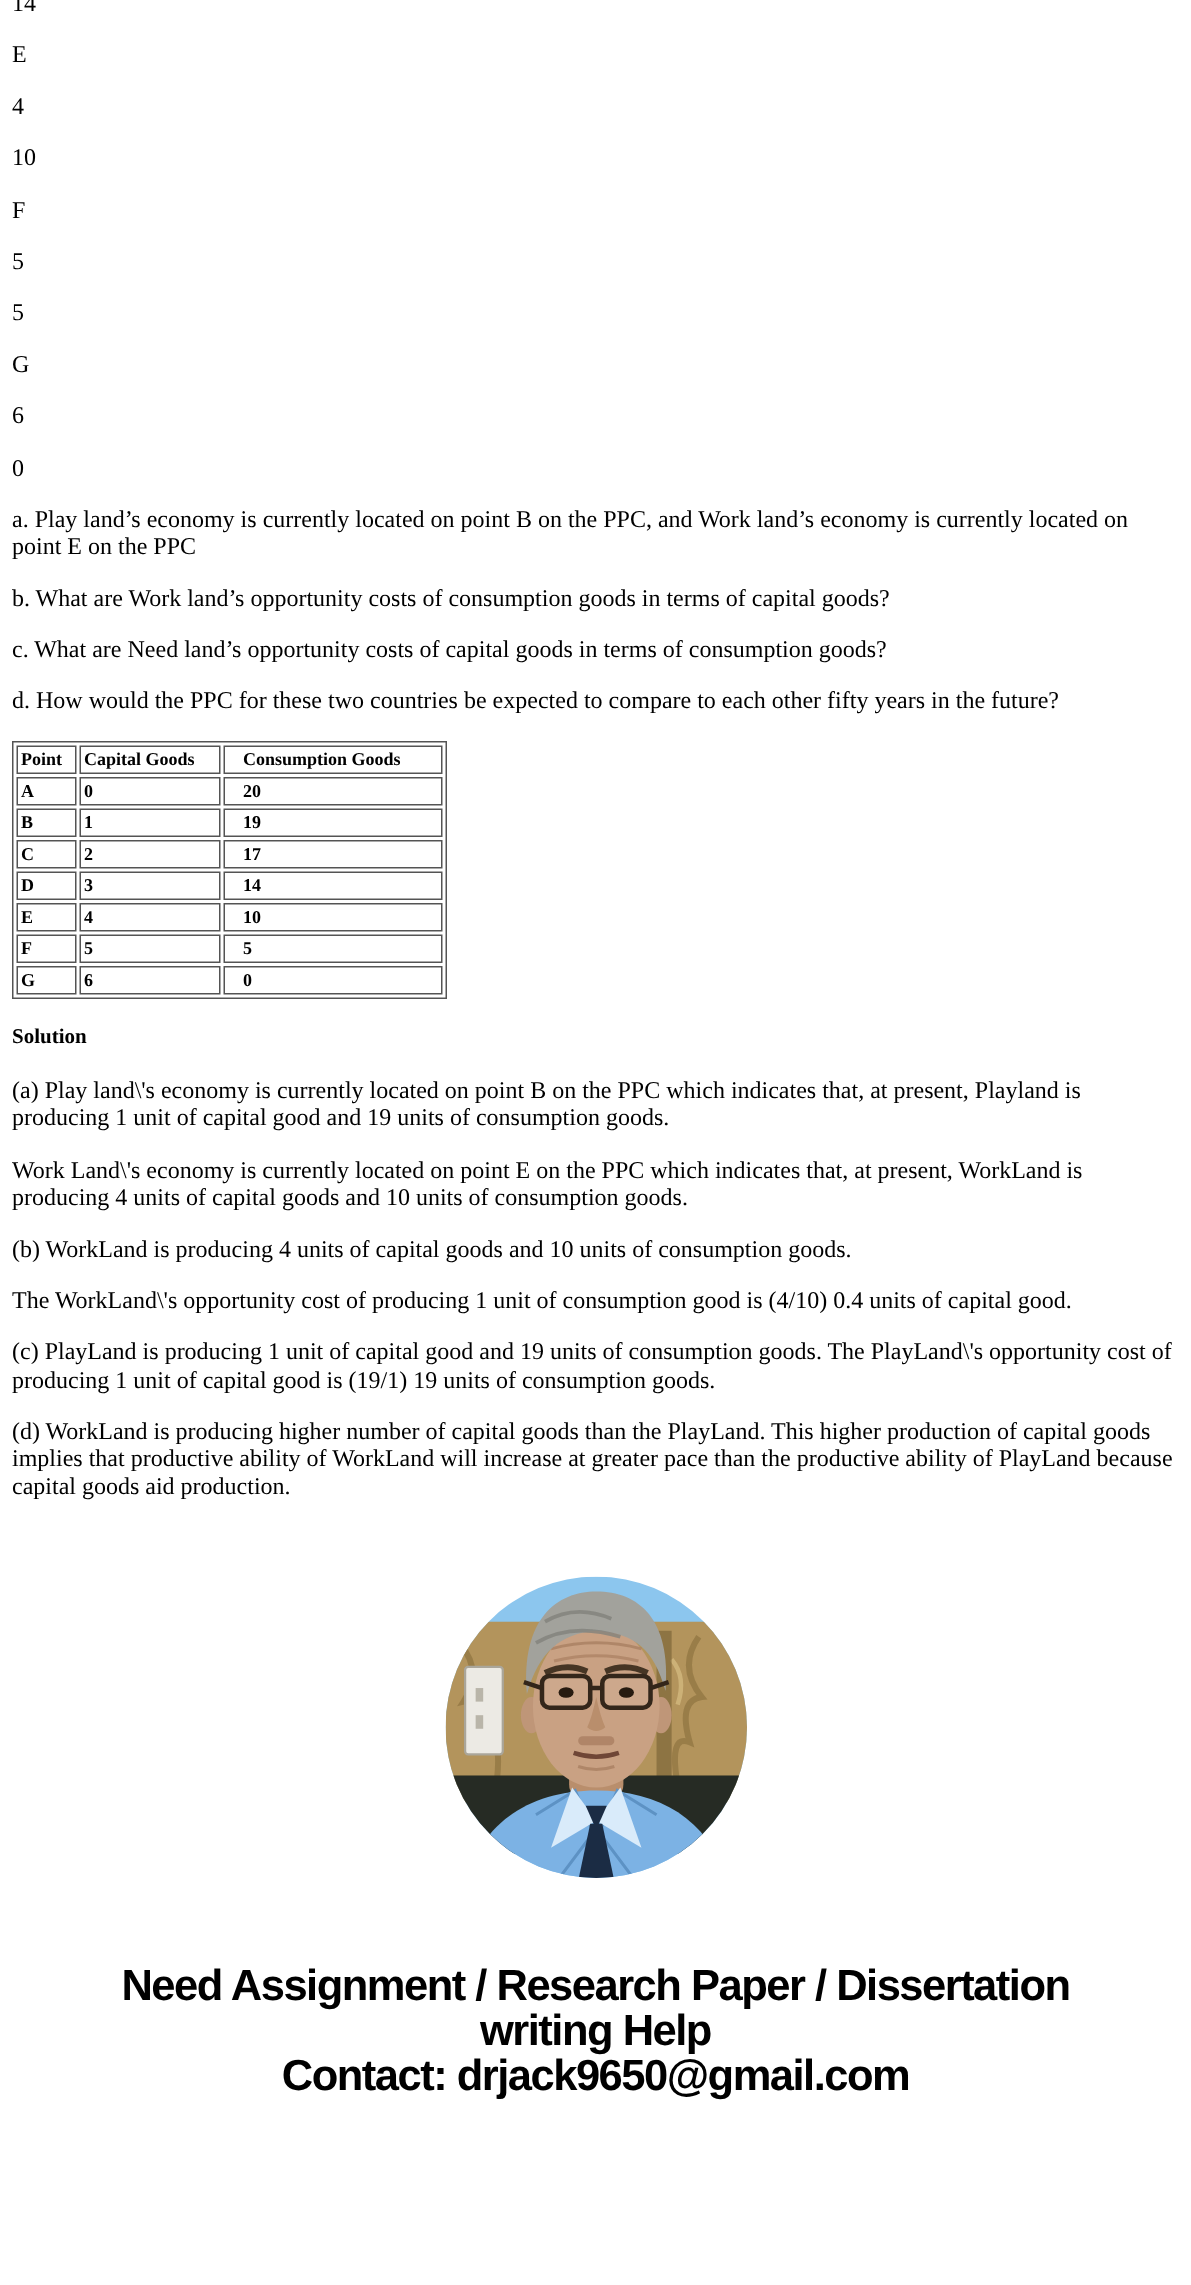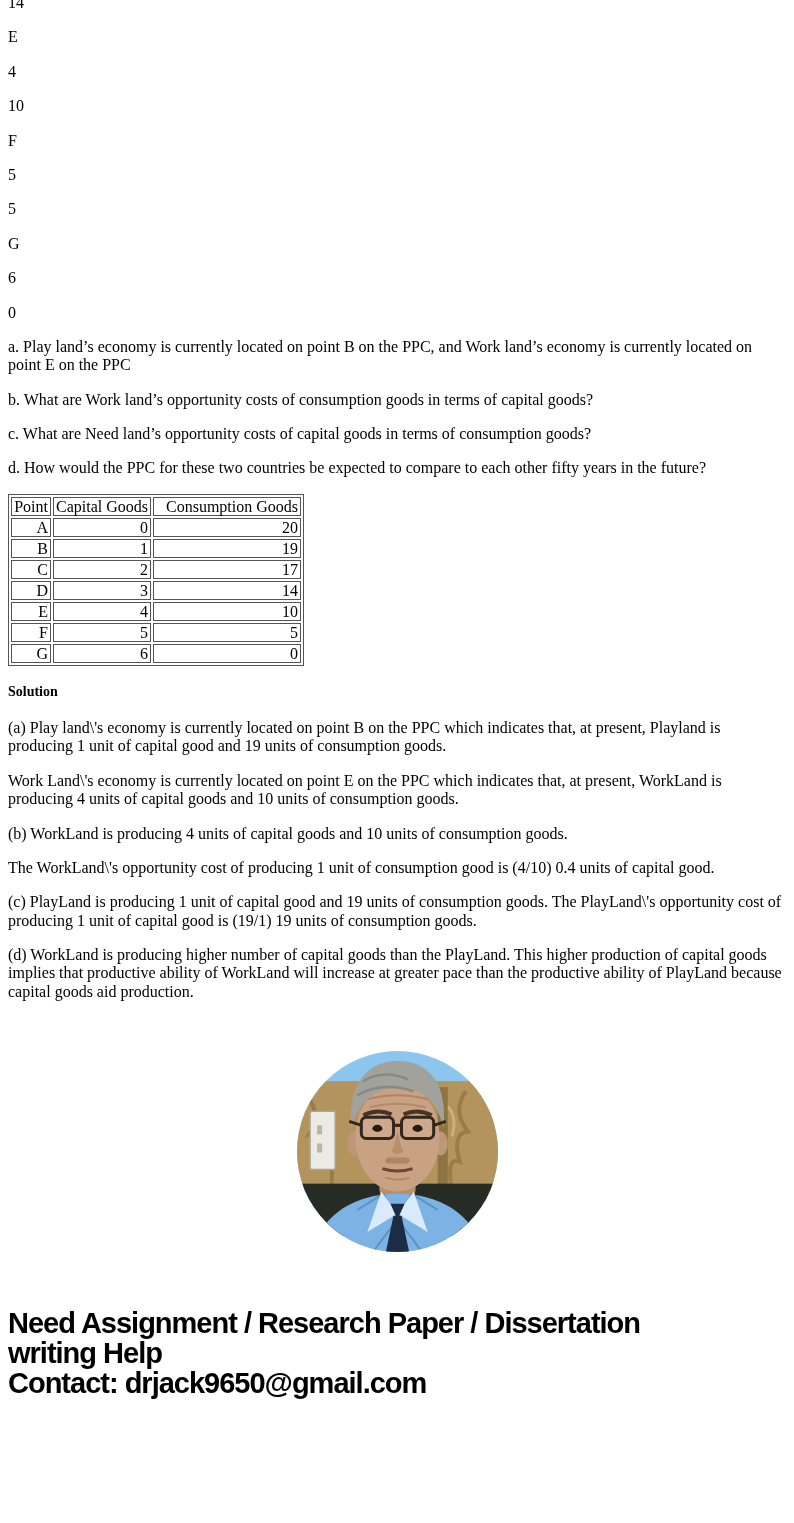--- a/index.html
+++ b/index.html
@@ -28,24 +28,24 @@
   }
   table.ppc-table {
     border-collapse: separate;
     border-spacing: 2px;
     border: 1px solid #545454;
     margin: 16px 0 0 0;
   }
   table.ppc-table td {
     border: 1px solid #545454;
     padding: 0 2px;
-    font-size: 16px;
+    font-size: 12px;
     line-height: 17px;
-    font-weight: normal;
-    text-align: right;
+    font-weight: bold;
+    text-align: left;
   }
   table.ppc-table td.col-point { min-width: 34px; }
   table.ppc-table td.col-capital { min-width: 88px; }
   table.ppc-table td.col-consumption { min-width: 130px; padding-left: 12px; }
   h3.solution-heading {
     font-size: 14px;
     font-weight: bold;
     line-height: 1.15;
     margin: 18px 0 19px 0;
   }
@@ -53,20 +53,21 @@
     margin-top: 50px;
     text-align: center;
   }
   .avatar-wrap svg {
     width: 201px;
     height: 201px;
     display: inline-block;
   }
   .banner {
     margin-top: 52px;
+    text-align: center;
     font-family: "Liberation Sans", "DejaVu Sans", sans-serif;
     font-weight: 700;
     font-size: 29px;
     line-height: 30px;
     letter-spacing: -1px;
   }
 </style>
 </head>
 <body>
 

